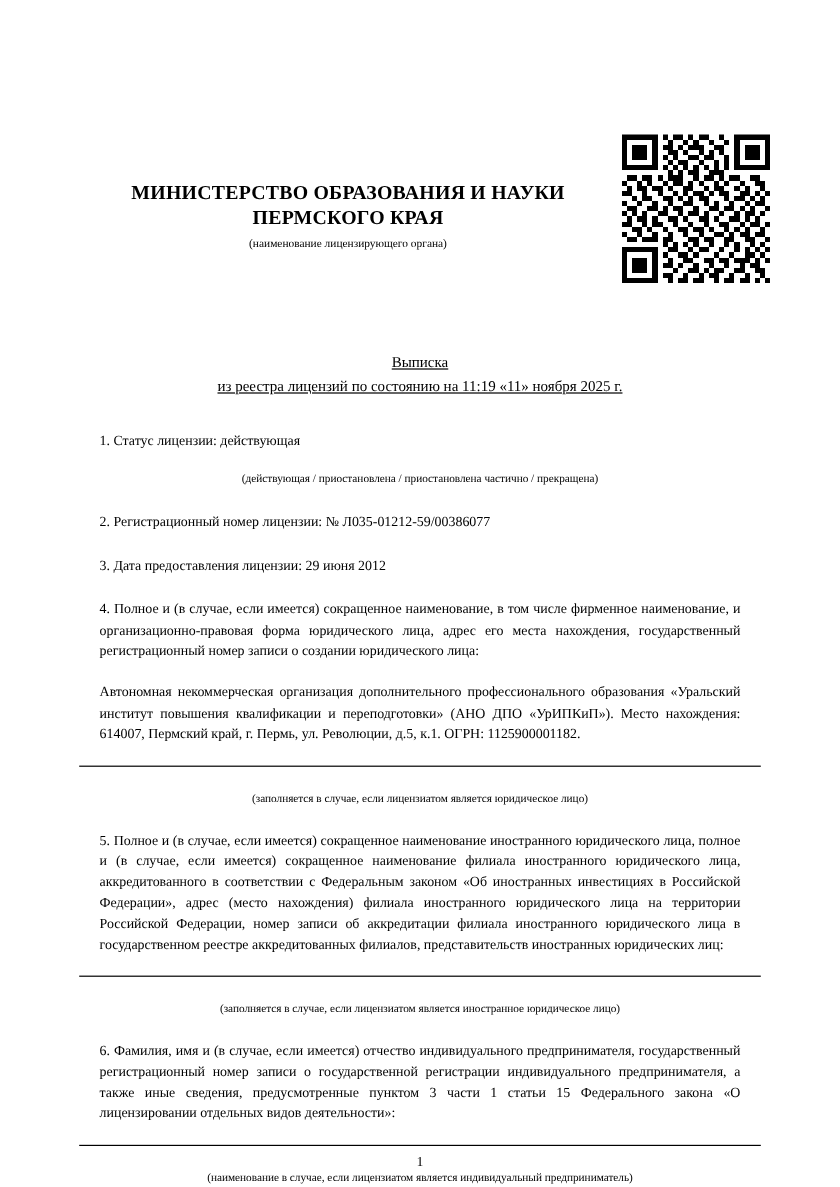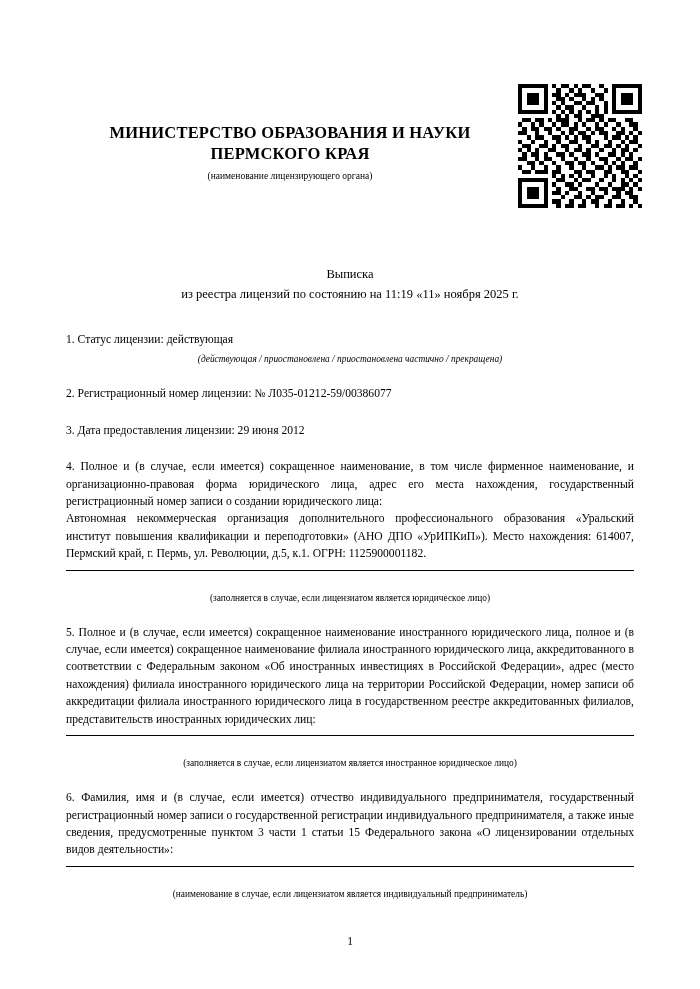--- a/index.html
+++ b/index.html
@@ -28,64 +28,65 @@
     right: 58px;
     width: 124px;
     height: 124px;
   }
   .qr svg { display: block; }
 
   .header {
     padding-top: 122px;
     text-align: center;
     padding-right: 120px;
+    margin-top: 28px;
   }
   .header-title {
     font-size: 16.5px;
     font-weight: bold;
     line-height: 1.28;
     letter-spacing: 0.2px;
   }
   .header-sub {
     font-size: 9.5px;
     margin-top: 7px;
   }
 
   .doc-title {
     margin-top: 84px;
     text-align: center;
     font-size: 12.5px;
     line-height: 1.55;
+    text-decoration: underline;
   }
 
   .section {
     margin-top: 19px;
     font-size: 11.6px;
     line-height: 1.5;
     text-align: justify;
   }
   .section.first { margin-top: 27px; }
   .note {
     text-align: center;
     font-size: 9.4px;
     margin-top: 4px;
-    font-style: italic;
   }
   .note-wide {
     text-align: center;
     font-size: 9.4px;
     margin-top: 20px;
   }
   .rule {
     border: 0;
     border-top: 1px solid #000;
     margin: 7px 0 0 0;
     height: 0;
   }
-  .para { margin: 0; }
+  .para { margin: 17px; }
   .para + .para { margin-top: 0px; font-family: Liberation Serif, serif; }
   .blk { text-align: justify; }
 
   .page-number {
     position: absolute;
     bottom: 42px;
     left: 0;
     width: 700px;
     text-align: center;
     font-size: 11.5px;

